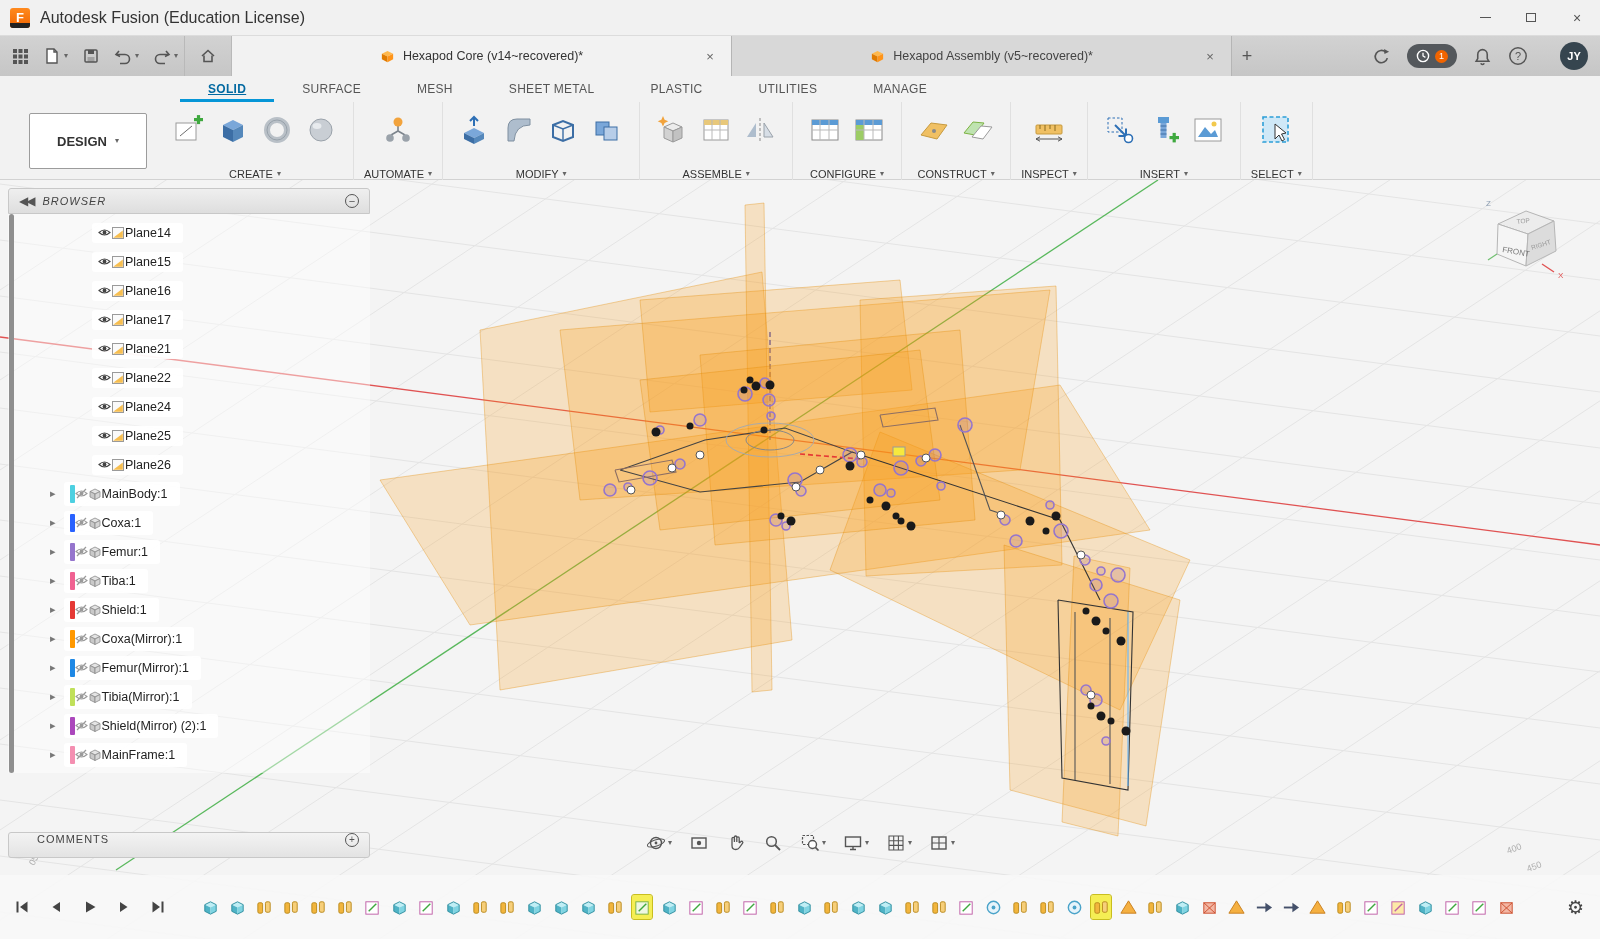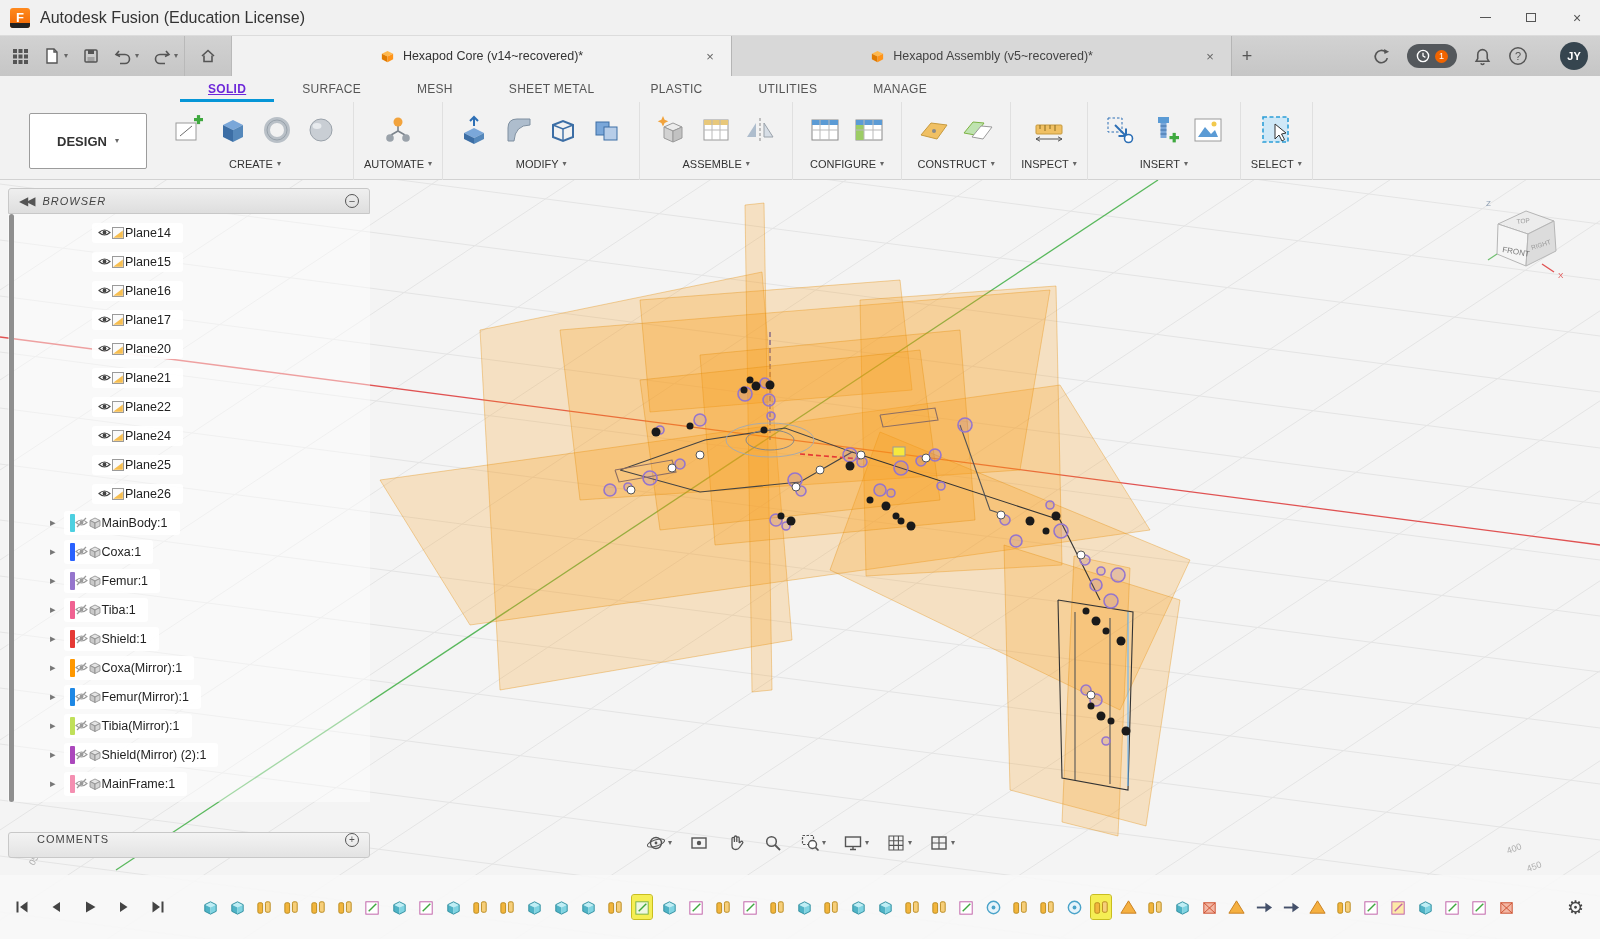--- a/index.html
+++ b/index.html
@@ -28,24 +28,24 @@
   .newtab{width:30px;display:flex;align-items:center;justify-content:center;font-size:18px;color:#555;}
   .toprights{margin-left:auto;display:flex;align-items:center;gap:16px;padding-right:12px;}
   .job-pill{background:#54585c;border-radius:12px;height:24px;display:flex;align-items:center;gap:5px;padding:0 9px;}
   .badge{background:#f06400;color:#fff;border-radius:50%;width:13px;height:13px;font-size:9px;display:flex;align-items:center;justify-content:center;}
   .avatar{width:28px;height:28px;border-radius:50%;background:#36454f;color:#fff;font-size:11px;font-weight:bold;display:flex;align-items:center;justify-content:center;margin-left:16px;}
 
   
   .ribbon{position:absolute;top:76px;left:0;right:0;height:104px;background:#f2f2f2;border-bottom:1px solid #d2d2d2;z-index:48;}
   .ribbon-tabs{height:26px;display:flex;align-items:flex-end;padding-left:180px;}
   .rtab{padding:4px 28px 3px 28px;font-size:12px;color:#555;letter-spacing:.3px;border-bottom:3px solid transparent;}
-  .rtab.active{color:#6d28d9;font-weight:bold;border-bottom-color:#0696d7;text-decoration:underline;}
+  .rtab.active{color:#0369a1;font-weight:bold;border-bottom-color:#0696d7;text-decoration:underline;}
   .ribbon-tools{height:78px;display:flex;align-items:stretch;padding-left:12px;}
   .design-btn{align-self:center;width:118px;height:56px;background:#fff;border:1px solid #9c9c9c;border-radius:2px;display:flex;align-items:center;justify-content:center;gap:8px;font-size:13px;font-weight:bold;color:#333;margin-right:10px;margin-left:17px;}
-  .rgroup{display:flex;flex-direction:column;align-items:center;justify-content:flex-start;padding:2px 10px 0 10px;border-right:1px solid #e0e0e0;}
+  .rgroup{display:flex;flex-direction:column;align-items:center;justify-content:flex-start;padding:2px 10px 0 10px;border-right:1px solid #e0e0e0;gap:10px;}
   .ricons{display:flex;align-items:center;height:52px;}
   .rbtn{width:44px;height:48px;display:flex;align-items:center;justify-content:center;border-radius:2px;}
   .rlabel{margin-top:2px;font-size:11px;color:#333;display:flex;align-items:center;gap:4px;}
 
   
   .viewport{position:absolute;top:180px;left:0;right:0;bottom:0;}
   #scene{position:absolute;inset:0;width:1600px;height:759px;}
 
   
   .browser{position:absolute;left:8px;top:8px;width:362px;background:rgba(255,255,255,0.45);z-index:10;}
@@ -689,37 +689,20 @@
                   <path d="M1 5.5 Q6.5 0.5 12 5.5 Q6.5 10.5 1 5.5 Z" fill="none" stroke="#444" stroke-width="1.1"></path>
                   <circle cx="6.5" cy="5.5" r="1.9" fill="#444"></circle>
                 </svg>
               </span>
       <span>
                 <svg width="14" height="14" viewBox="0 0 14 14">
                   <rect x="1.5" y="1.5" width="11" height="11" fill="#fafafa" stroke="#9a9a9a"></rect>
                   <polygon points="2.2,11.8 11.8,11.8 11.8,4.6" fill="#f6b73c" opacity="0.9"></polygon>
                 </svg>
               </span>
-      <span class="blabel">Plane20</span>
-    </span>
-          </div>
-          <div class="brow plane-row">
-    <span class="chip">
-      <span>
-                <svg width="13" height="11" viewBox="0 0 13 11">
-                  <path d="M1 5.5 Q6.5 0.5 12 5.5 Q6.5 10.5 1 5.5 Z" fill="none" stroke="#444" stroke-width="1.1"></path>
-                  <circle cx="6.5" cy="5.5" r="1.9" fill="#444"></circle>
-                </svg>
-              </span>
-      <span>
-                <svg width="14" height="14" viewBox="0 0 14 14">
-                  <rect x="1.5" y="1.5" width="11" height="11" fill="#fafafa" stroke="#9a9a9a"></rect>
-                  <polygon points="2.2,11.8 11.8,11.8 11.8,4.6" fill="#f6b73c" opacity="0.9"></polygon>
-                </svg>
-              </span>
       <span class="blabel">Plane21</span>
     </span>
           </div>
           <div class="brow plane-row">
     <span class="chip">
       <span>
                 <svg width="13" height="11" viewBox="0 0 13 11">
                   <path d="M1 5.5 Q6.5 0.5 12 5.5 Q6.5 10.5 1 5.5 Z" fill="none" stroke="#444" stroke-width="1.1"></path>
                   <circle cx="6.5" cy="5.5" r="1.9" fill="#444"></circle>
                 </svg>

